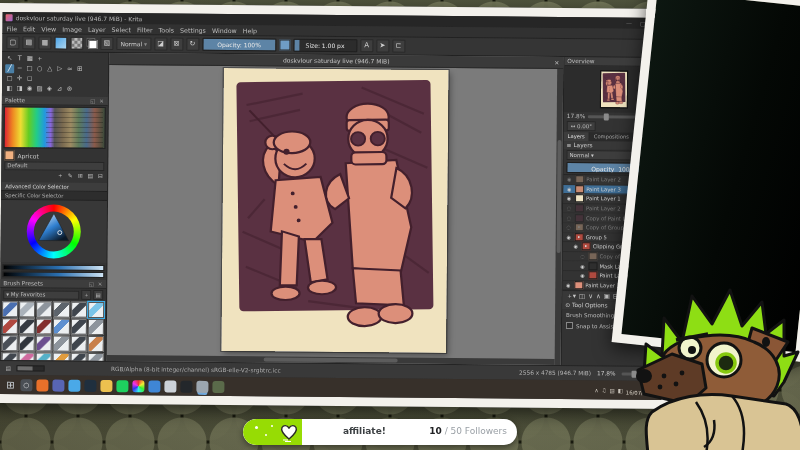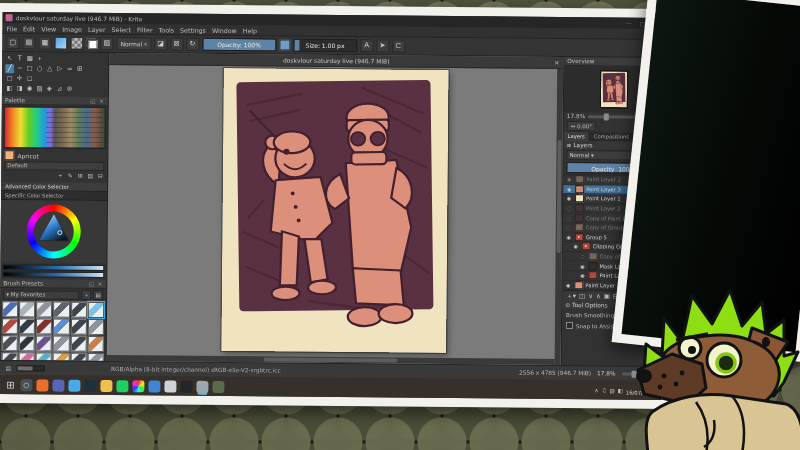--- a/index.html
+++ b/index.html
@@ -568,13 +568,25 @@
     </g>
     <g fill="#121212">
       <circle cx="30" cy="92" r="2.4"></circle>
         <circle cx="42" cy="100" r="2.4"></circle>
         <circle cx="26" cy="103" r="2.4"></circle>
         <circle cx="48" cy="89" r="2.4"></circle>
       <circle cx="58" cy="66" r="4"></circle>
     </g>
   </svg>
 
+  <div class="goalbar">
+    <div class="goalfill" id="goalfill" style="width: 21.5%; background: rgb(151, 220, 4);"></div>
+    <span class="sparkle" style="left:12px;top:7px"></span>
+    <span class="sparkle" style="left:22px;top:15px;width:2px;height:2px"></span>
+    <span class="sparkle" style="left:28px;top:6px;width:2px;height:2px"></span>
+    <svg class="goalheart" width="20" height="20" viewBox="0 0 20 20">
+      <path d="M10 17 C4 12 1.5 8.5 3 5.5 C4.5 2.8 8 3 10 6 C12 3 15.5 2.8 17 5.5 C18.5 8.5 16 12 10 17 Z" fill="#fff" stroke="#2a2a2a" stroke-width="1.4"></path>
+      <path d="M4 18 L9 18 M6 19.5 L12 19.5" stroke="#fff" stroke-width="1.2"></path>
+    </svg>
+    <span class="goallabel">affiliate!</span>
+    <span class="goalcount"><b>10</b> <span>/ 50 Followers</span></span>
+  </div>
 </div>
 
 </body></html>

